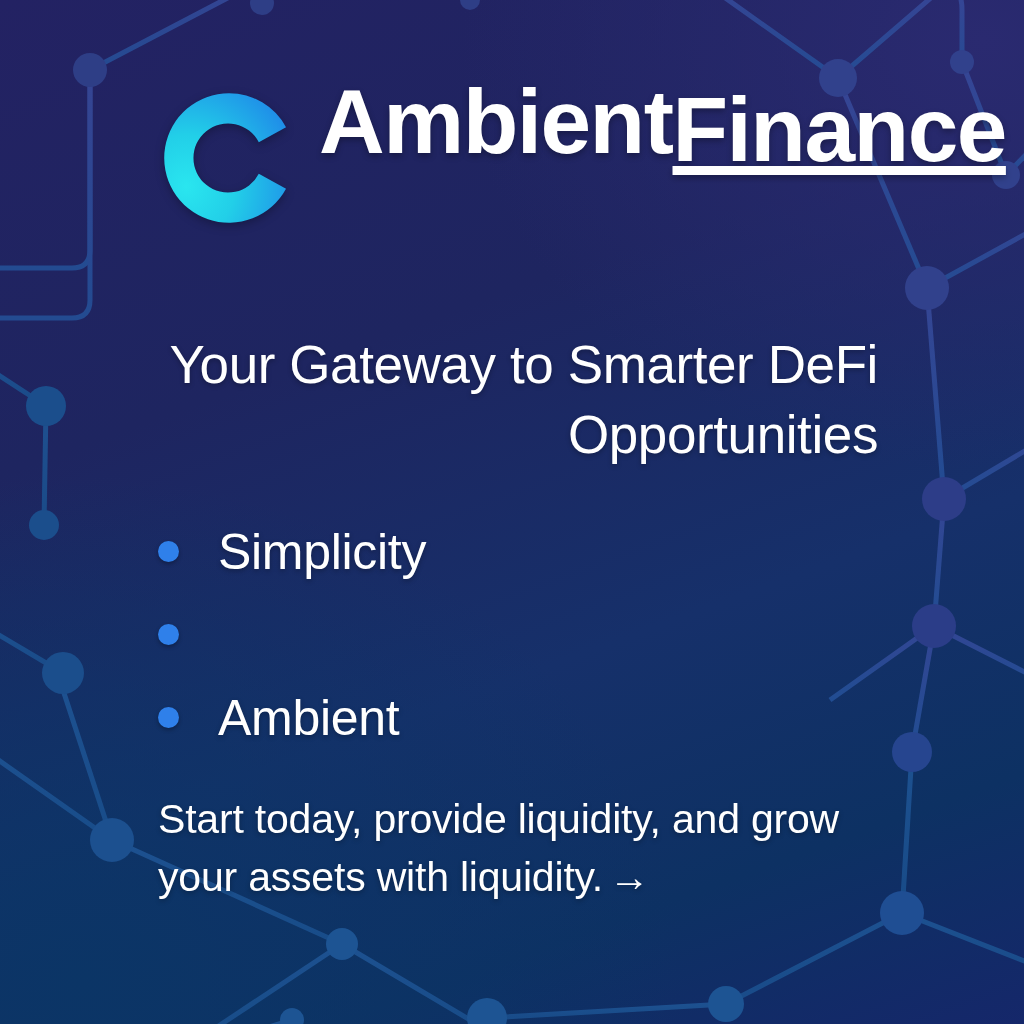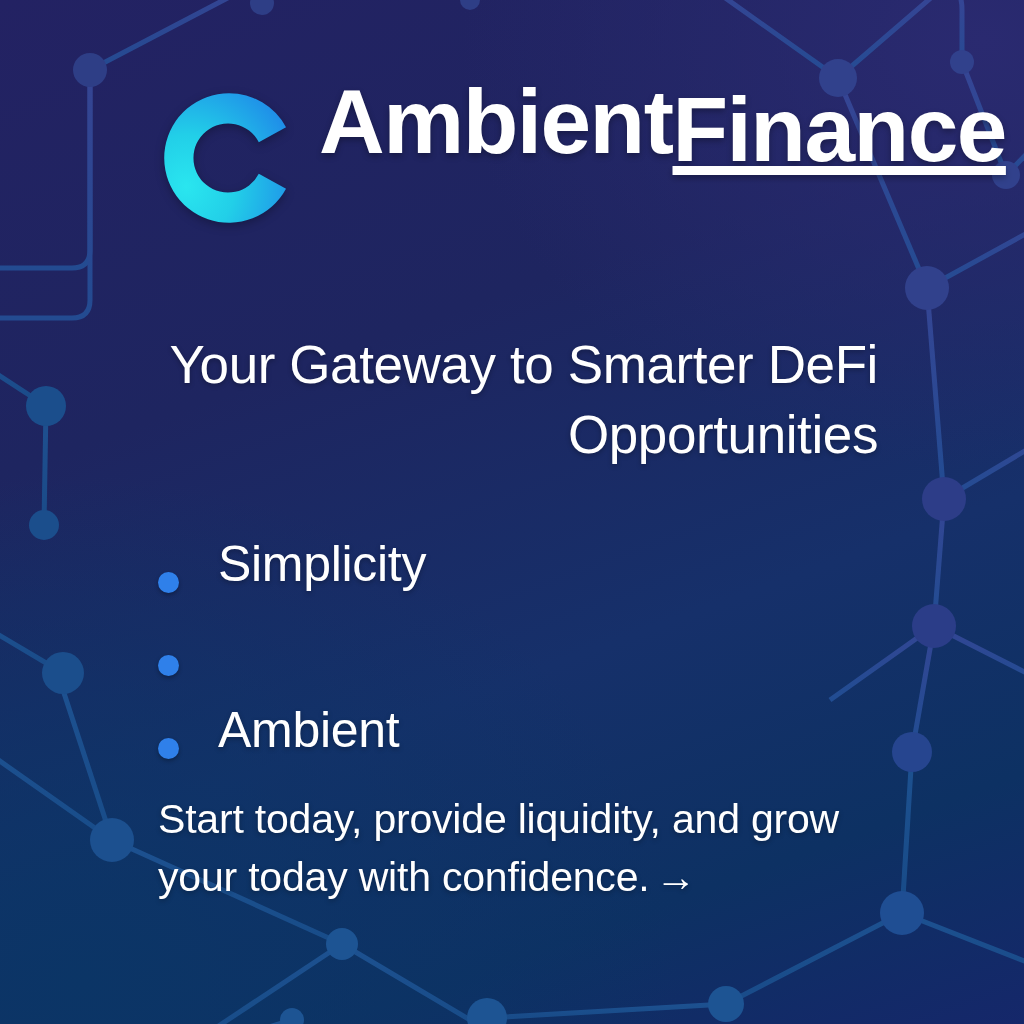--- a/index.html
+++ b/index.html
@@ -82,21 +82,21 @@
   .bullets {
     position: absolute;
     left: 158px;
     top: 510px;
     list-style: none;
     margin: 0;
     padding: 0;
   }
   .bullet-item {
     display: flex;
-    align-items: flex-end;
+    align-items: center;
     height: 83px;
   }
   .bullet-dot {
     width: 21px;
     height: 21px;
     border-radius: 50%;
     flex: 0 0 auto;
     background: #2f80ea;
     box-shadow: 0 2px 4px rgba(0,0,0,0.30);
   }
@@ -237,17 +237,17 @@
       <li class="bullet-item">
         <span class="bullet-dot"></span>
       </li>
       <li class="bullet-item">
         <span class="bullet-dot"></span>
         <span class="bullet-label">Ambient</span>
       </li>
     </ul>
 
     <div class="cta">
-      <span>Start today, provide liquidity, and grow your today with confidence.</span><span class="cta-arrow">→</span>
+      <span>Start today, provide liquidity, and grow your assets with liquidity.</span><span class="cta-arrow">→</span>
     </div>
 
   </div>
 </div>
 
 </body></html>

